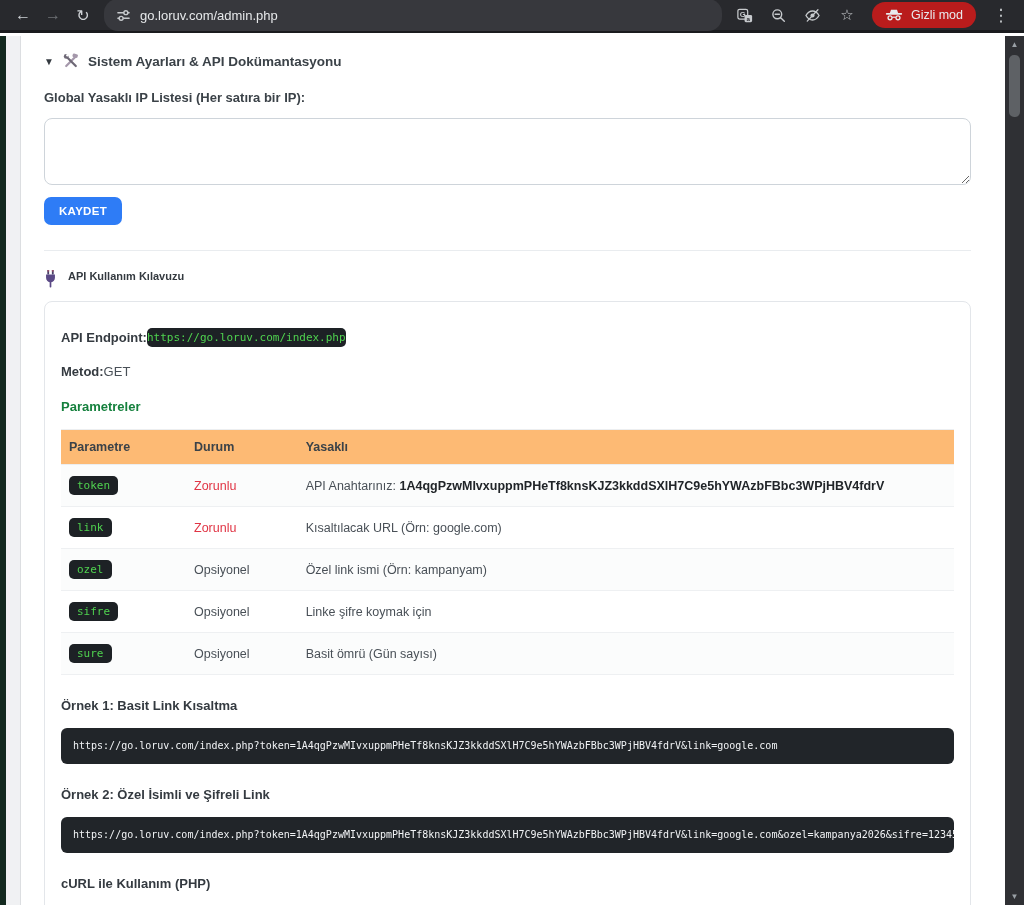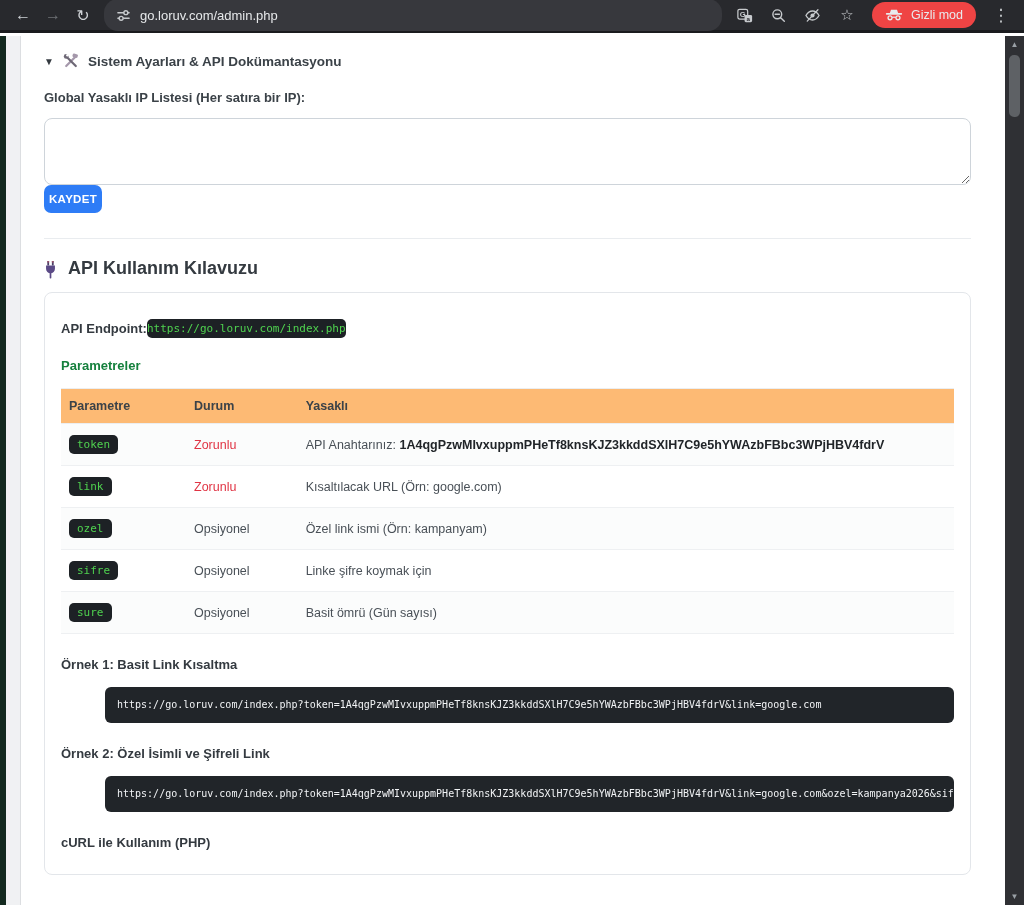--- a/index.html
+++ b/index.html
@@ -11,21 +11,21 @@
                  border-bottom:3px solid #1a1b1e; display:flex; align-items:center; padding:0 8px; z-index:5; }
   .navbtn { width:30px; height:28px; display:flex; align-items:center; justify-content:center;
             color:#cfd2d6; font-size:16px; border-radius:50%; cursor:pointer; }
   .navbtn.dim { color:#6f7276; }
   .omnibox { height:32px; flex:1; max-width:650px; background:#37383d; border-radius:14px;
              margin:0 8px 0 6px; display:flex; align-items:center; padding:8px 12px; gap:9px; }
   .omnibox-url { color:#e6e8ea; font-size:13px; }
   .bar-right { margin-left:auto; display:flex; align-items:center; gap:4px; }
   .iconbtn { width:30px; height:28px; display:flex; align-items:center; justify-content:center;
              color:#c7cacd; font-size:15px; cursor:pointer; }
-  .incog-pill { height:26px; background:#ef4444; border-radius:14px; display:flex; align-items:center;
+  .incog-pill { height:26px; background:#b91c1c; border-radius:14px; display:flex; align-items:center;
                 gap:8px; padding:0 13px; margin:0 6px; color:#e8eaed; font-size:12.5px; }
 
   
   .edge-dark  { position:absolute; top:36px; left:0; width:6px; bottom:0; background:#13291f; }
   .edge-light { position:absolute; top:36px; left:6px; width:15px; bottom:0; background:#f0f1f3;
                 border-right:1px solid #dcdee1; }
   .scrollbar { position:absolute; top:36px; right:0; width:19px; bottom:0; background:#2f3034; }
   .sb-arrow { position:absolute; left:0; width:19px; height:17px; display:flex; align-items:center;
               justify-content:center; color:#9aa0a6; font-size:8px; cursor:pointer; }
   .sb-up { top:0; } .sb-down { bottom:0; }
@@ -39,27 +39,27 @@
   .summary-row { display:flex; align-items:center; gap:9px; margin-top:7px; cursor:pointer; }
   .caret { font-size:10px; color:#343a40; }
   .summary-title { font-weight:bold; font-size:13.5px; color:#3b4248; }
 
   .ip-label { font-weight:bold; font-size:13px; margin-top:21px; }
 
   .ip-textarea { display:block; width:100%; height:67px; margin-top:13px; border:1px solid #ced4da;
                  border-radius:8px; resize:vertical; padding:8px 10px; font:13px "Liberation Sans",sans-serif;
                  color:#343a40; outline:none; }
 
-  .btn-save { background:#2e7cf6; color:#fff; border:none; border-radius:7px;
-              padding:8px 5px; font-weight:bold; font-size:11.5px; font-family:"Liberation Sans",sans-serif;
+  .btn-save { margin-top:12px; background:#2e7cf6; color:#fff; border:none; border-radius:7px;
+              padding:8px 15px; font-weight:bold; font-size:11.5px; font-family:"Liberation Sans",sans-serif;
               letter-spacing:.3px; cursor:pointer; }
 
   .divider { border:none; border-top:1px solid #e9ecef; margin-top:25px; }
 
-  .api-title { display:flex; align-items:flex-end; gap:11px; margin-top:19px; font-size:18px;
+  .api-title { display:flex; align-items:flex-start; gap:11px; margin-top:19px; font-size:11px;
                font-weight:bold; color:#343a40; }
 
   .card { border:1px solid #e3e6ea; border-radius:8px; margin-top:13px; padding:26px 16px 24px; }
 
   .kv-line { font-size:13px; margin-bottom:17px; display:flex; align-items:center; }
   .kv-label { font-weight:bold; color:#343a40; }
   .kv-value { color:#495057; }
   .code-badge { background:#1d2125; color:#4fd24f; font-family:"DejaVu Sans Mono",monospace;
                 font-size:11px; padding:3px 0; border-radius:5px; }
 
@@ -72,21 +72,21 @@
   td { padding:11px 8px; border-bottom:1px solid #eef0f2; color:#495057; vertical-align:middle; }
   tr.stripe td { background:#fbfcfc; }
   .param-badge { background:#1d2125; color:#4fd24f; font-family:"DejaVu Sans Mono",monospace;
                  font-size:11px; padding:3px 8px; border-radius:5px; display:inline-block; }
   .req { color:#e03444; }
   .tok-bold { font-weight:bold; color:#212529; }
 
   .example-title { font-weight:bold; font-size:13px; color:#343a40; margin-top:23px; }
   pre.codeblock { background:#212529; color:#f1f3f5; border-radius:6px; margin-top:15px;
                   padding:10px 12px; font:10px/1.6 "DejaVu Sans Mono",monospace;
-                  white-space:pre; overflow:hidden;margin-left:44px; }
+                  white-space:pre; overflow:hidden; }
 </style>
 </head>
 <body>
 
 <div class="browser-bar">
   <span class="navbtn">←</span>
   <span class="navbtn dim">→</span>
   <span class="navbtn">↻</span>
 
   <div class="omnibox">
@@ -195,20 +195,24 @@
     <span>API Kullanım Kılavuzu</span>
   </div>
 
   <div class="card">
 
     <div class="kv-line">
       <span class="kv-label">API Endpoint:</span>
       <span class="code-badge">https://go.loruv.com/index.php</span>
     </div>
 
+    <div class="kv-line">
+      <span class="kv-label">Metod:</span>
+      <span class="kv-value">GET</span>
+    </div>
 
     <div class="params-title">Parametreler</div>
 
     <table>
       <thead>
         <tr>
           <th class="c1">Parametre</th>
           <th class="c2">Durum</th>
           <th>Yasaklı</th>
         </tr>

